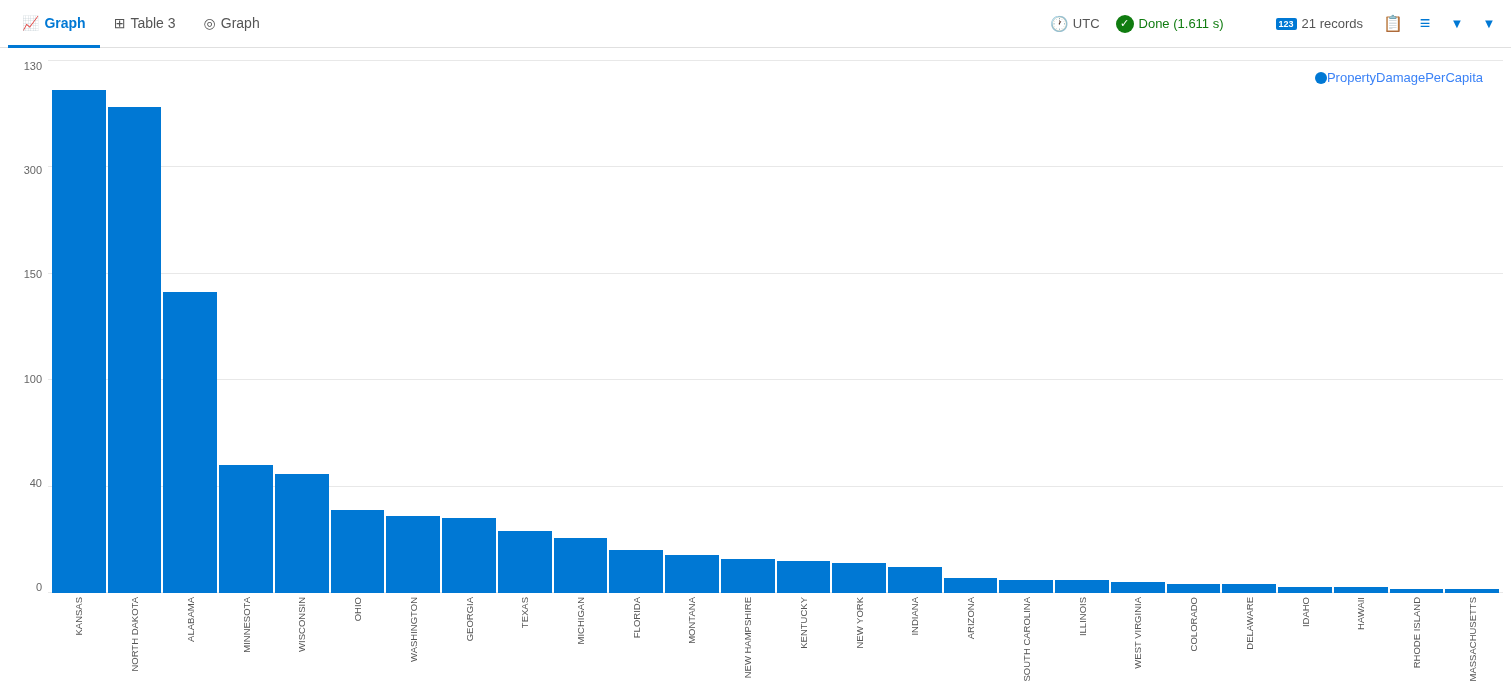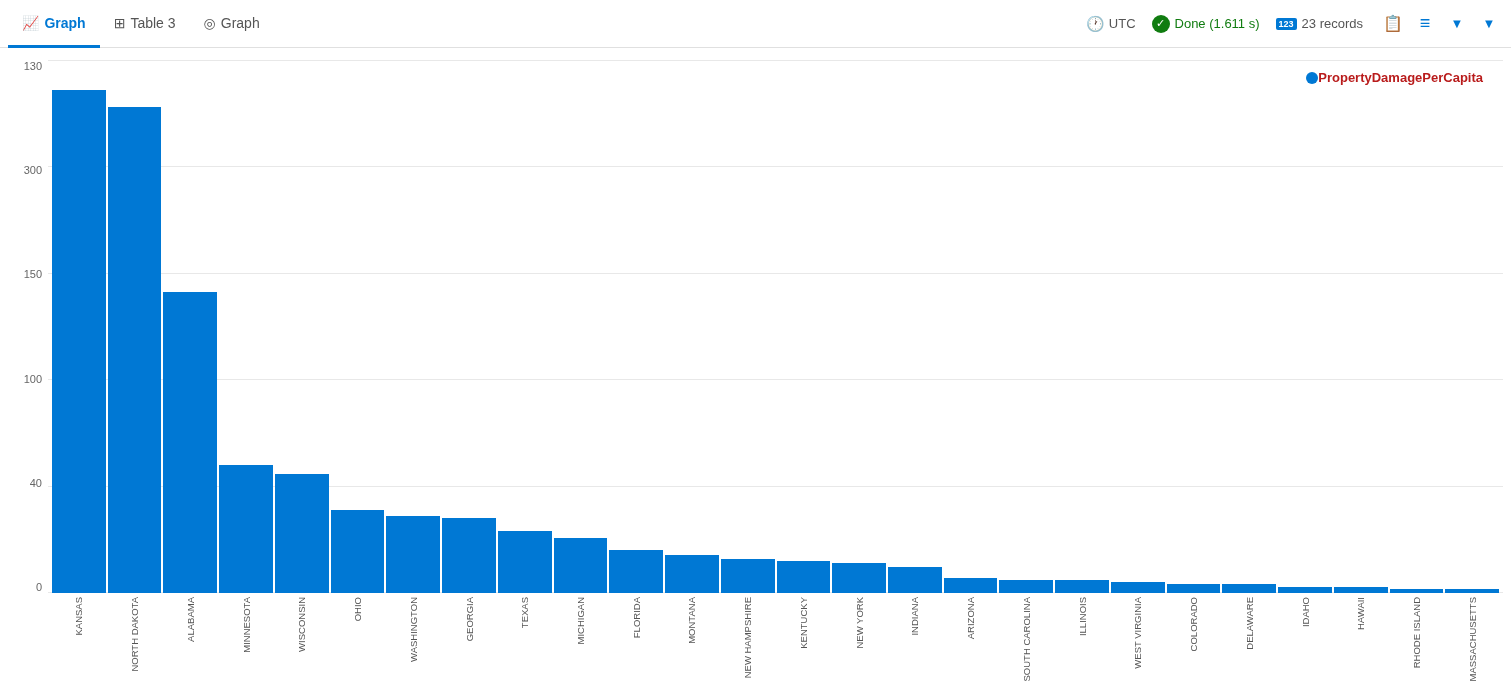--- a/index.html
+++ b/index.html
@@ -79,20 +79,21 @@
       font-size: 13px;
     }
 
     .records-icon {
       background: #0078d4;
       color: white;
       font-size: 9px;
       font-weight: bold;
       padding: 1px 3px;
       border-radius: 2px;
+      margin-left: 36px;
     }
 
     .action-icons {
       display: flex;
       align-items: center;
       gap: 4px;
     }
 
     .icon-btn {
       width: 28px;
@@ -122,22 +123,22 @@
       padding-bottom: 100px;
     }
 
     .legend {
       position: absolute;
       top: 10px;
       right: 20px;
       display: flex;
       align-items: center;
       font-size: 13px;
-      font-weight: 700;
-      color: #b91c1c;
+      font-weight: 400;
+      color: #3b82f6;
     }
 
     .legend-dot {
       width: 12px;
       height: 12px;
       border-radius: 50%;
       background: #0078d4;
     }
 
     .y-axis {
@@ -257,21 +258,21 @@
       <span>UTC</span>
     </div>
 
     <div class="done-badge">
       <div class="done-icon">✓</div>
       <span>Done (1.611 s)</span>
     </div>
 
     <div class="records-badge">
       <span class="records-icon">123</span>
-      <span>23 records</span>
+      <span>21 records</span>
     </div>
 
     <div class="action-icons">
       <button class="icon-btn" title="Copy">📋</button>
       <button class="icon-btn" title="Export" style="font-size:18px;">≡</button>
       <button class="icon-btn" title="Expand" style="font-size:13px;">▼</button>
       <button class="icon-btn" title="More" style="font-size:13px;">▼</button>
     </div>
   </div>
 </div>

